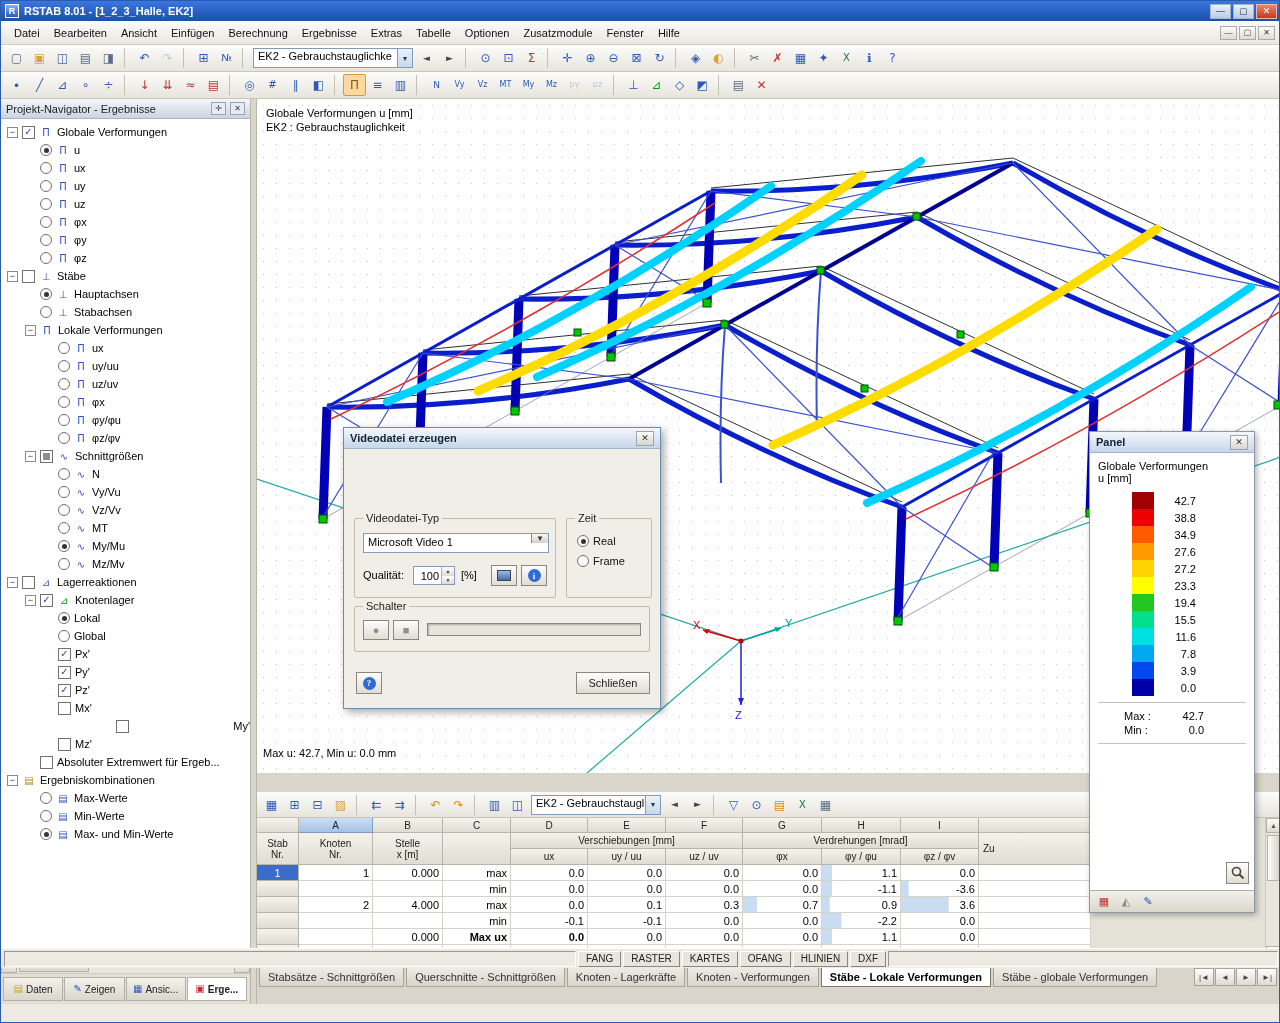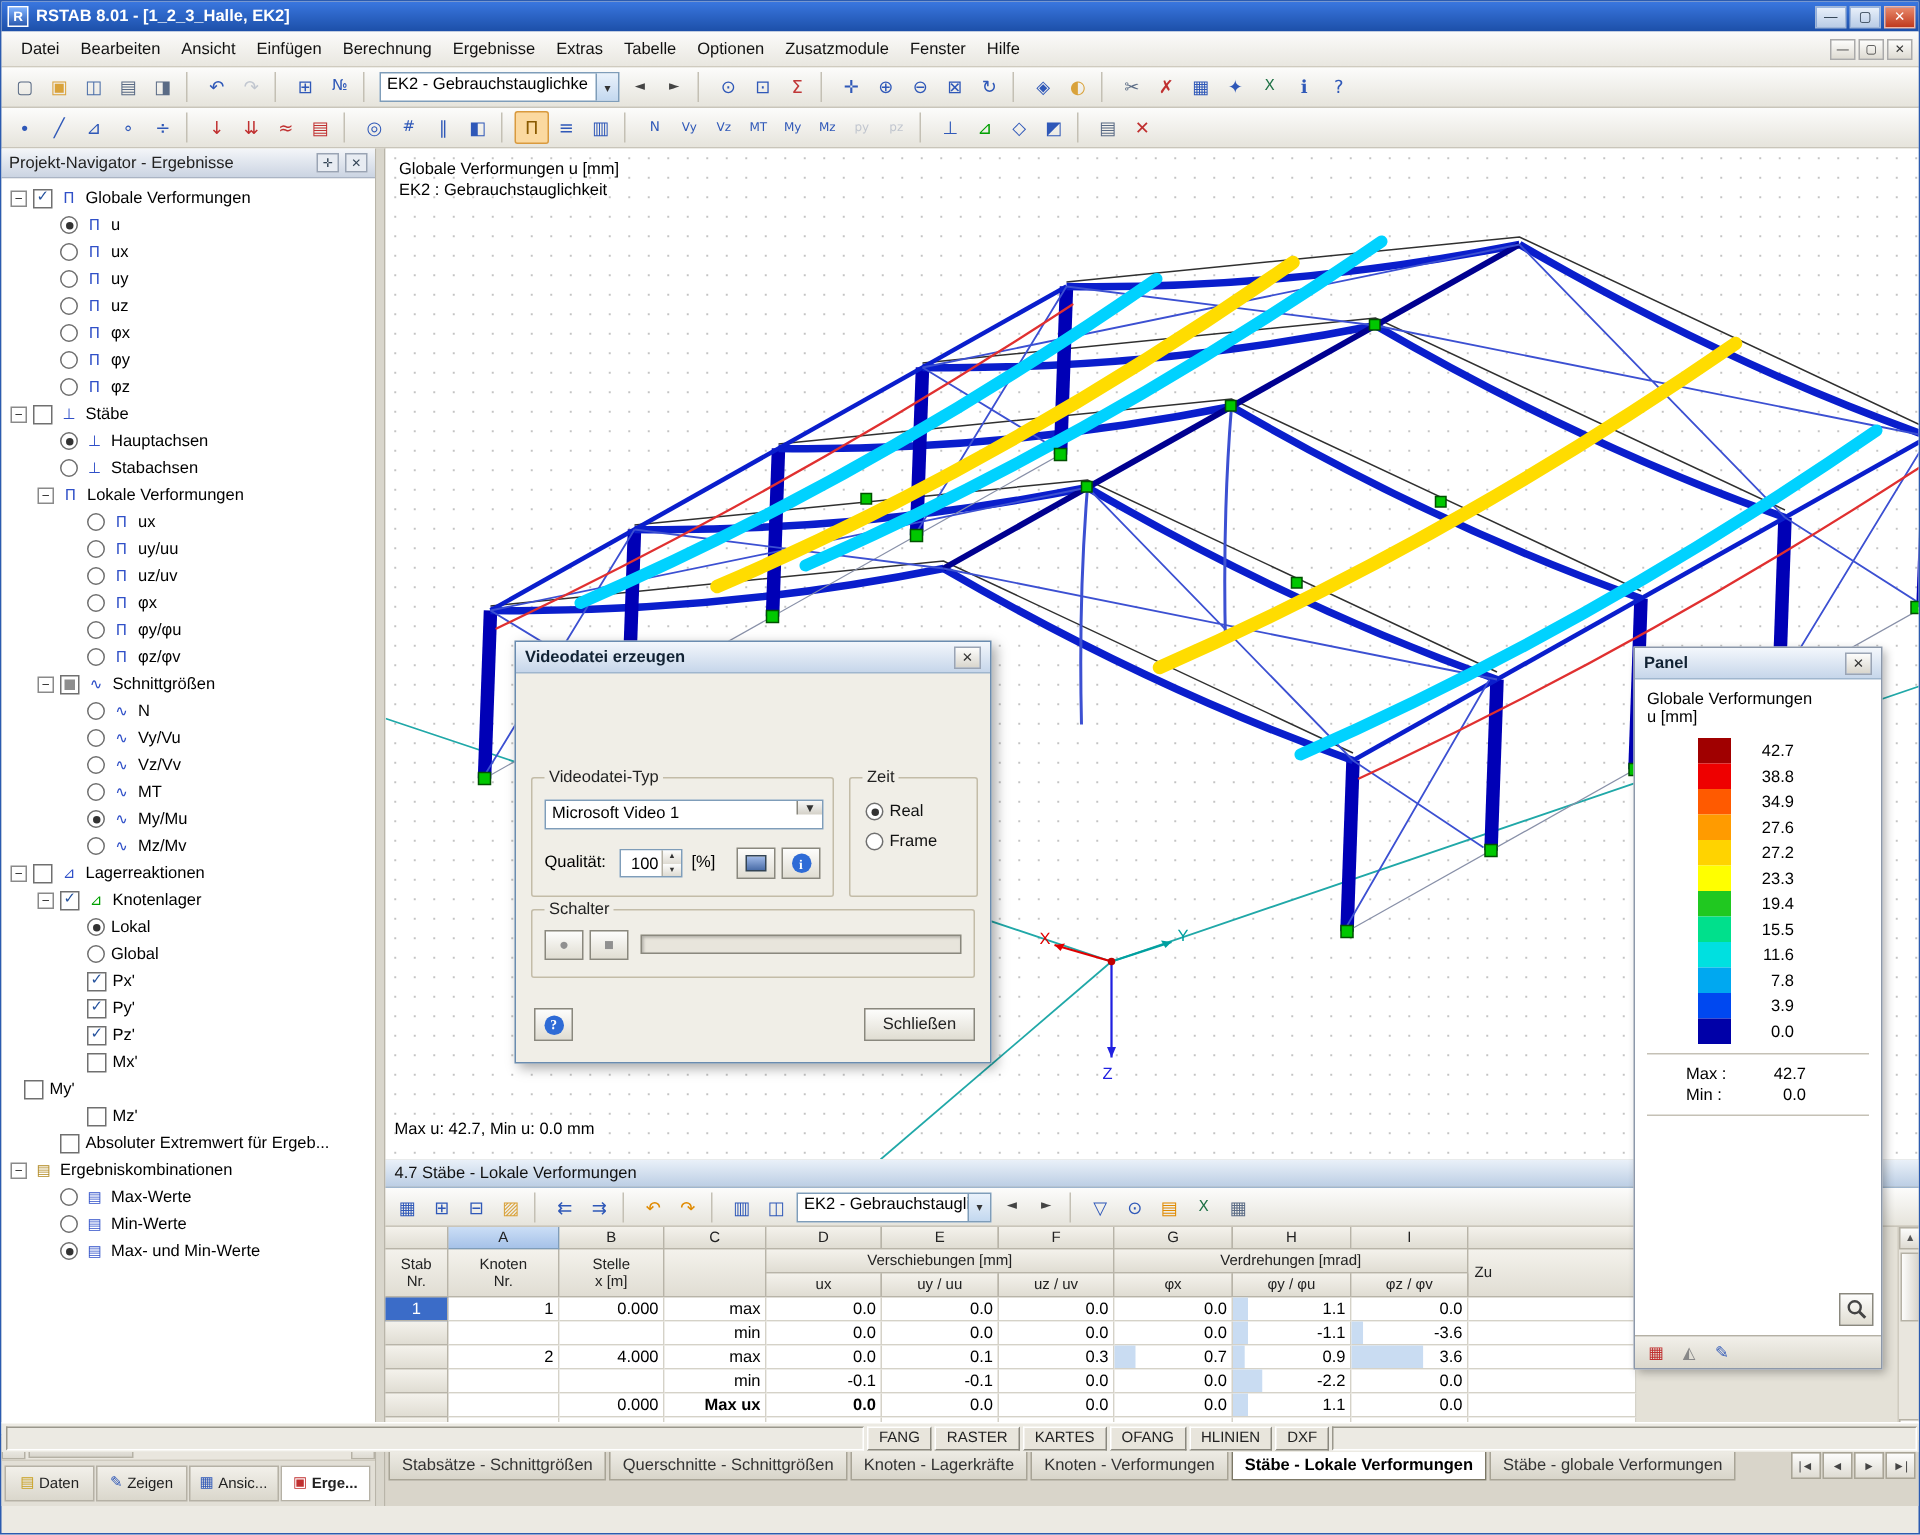--- a/index.html
+++ b/index.html
@@ -539,21 +539,21 @@
       <div class="trow" style="padding-left: 42px;">
         <span class="tspacer"></span>
         <span class="tcheck">✓</span>
         <span class="tlabel">Pz'</span>
       </div>
       <div class="trow" style="padding-left: 42px;">
         <span class="tspacer"></span>
         <span class="tcheck"></span>
         <span class="tlabel">Mx'</span>
       </div>
-      <div class="trow" style="">
+      <div class="trow" style=" justify-content: space-between;">
         <span class="tspacer"></span>
         <span class="tcheck"></span>
         <span class="tlabel">My'</span>
       </div>
       <div class="trow" style="padding-left: 42px;">
         <span class="tspacer"></span>
         <span class="tcheck"></span>
         <span class="tlabel">Mz'</span>
       </div>
       <div class="trow" style="padding-left: 24px;">
@@ -694,23 +694,20 @@
     </g>
   </svg>
   <div class="view-label">
     <div>Globale Verformungen u [mm]</div>
     <div>EK2 : Gebrauchstauglichkeit</div>
   </div>
   <div class="view-status">Max u: 42.7, Min u: 0.0 mm</div>
 </div>
 
 <div id="tablepanel" class="abs">
-  <div id="ttitle">
-      <span>4.7 Stäbe - Lokale Verformungen</span>
-    </div>
   <div id="ttoolbar">
       <span class="tbtn">
         <span class="tglyph" style="color: rgb(47, 88, 184);">▦</span>
       </span>
       <span class="tbtn">
         <span class="tglyph" style="color: rgb(47, 88, 184);">⊞</span>
       </span>
       <span class="tbtn">
         <span class="tglyph" style="color: rgb(47, 88, 184);">⊟</span>
       </span>

